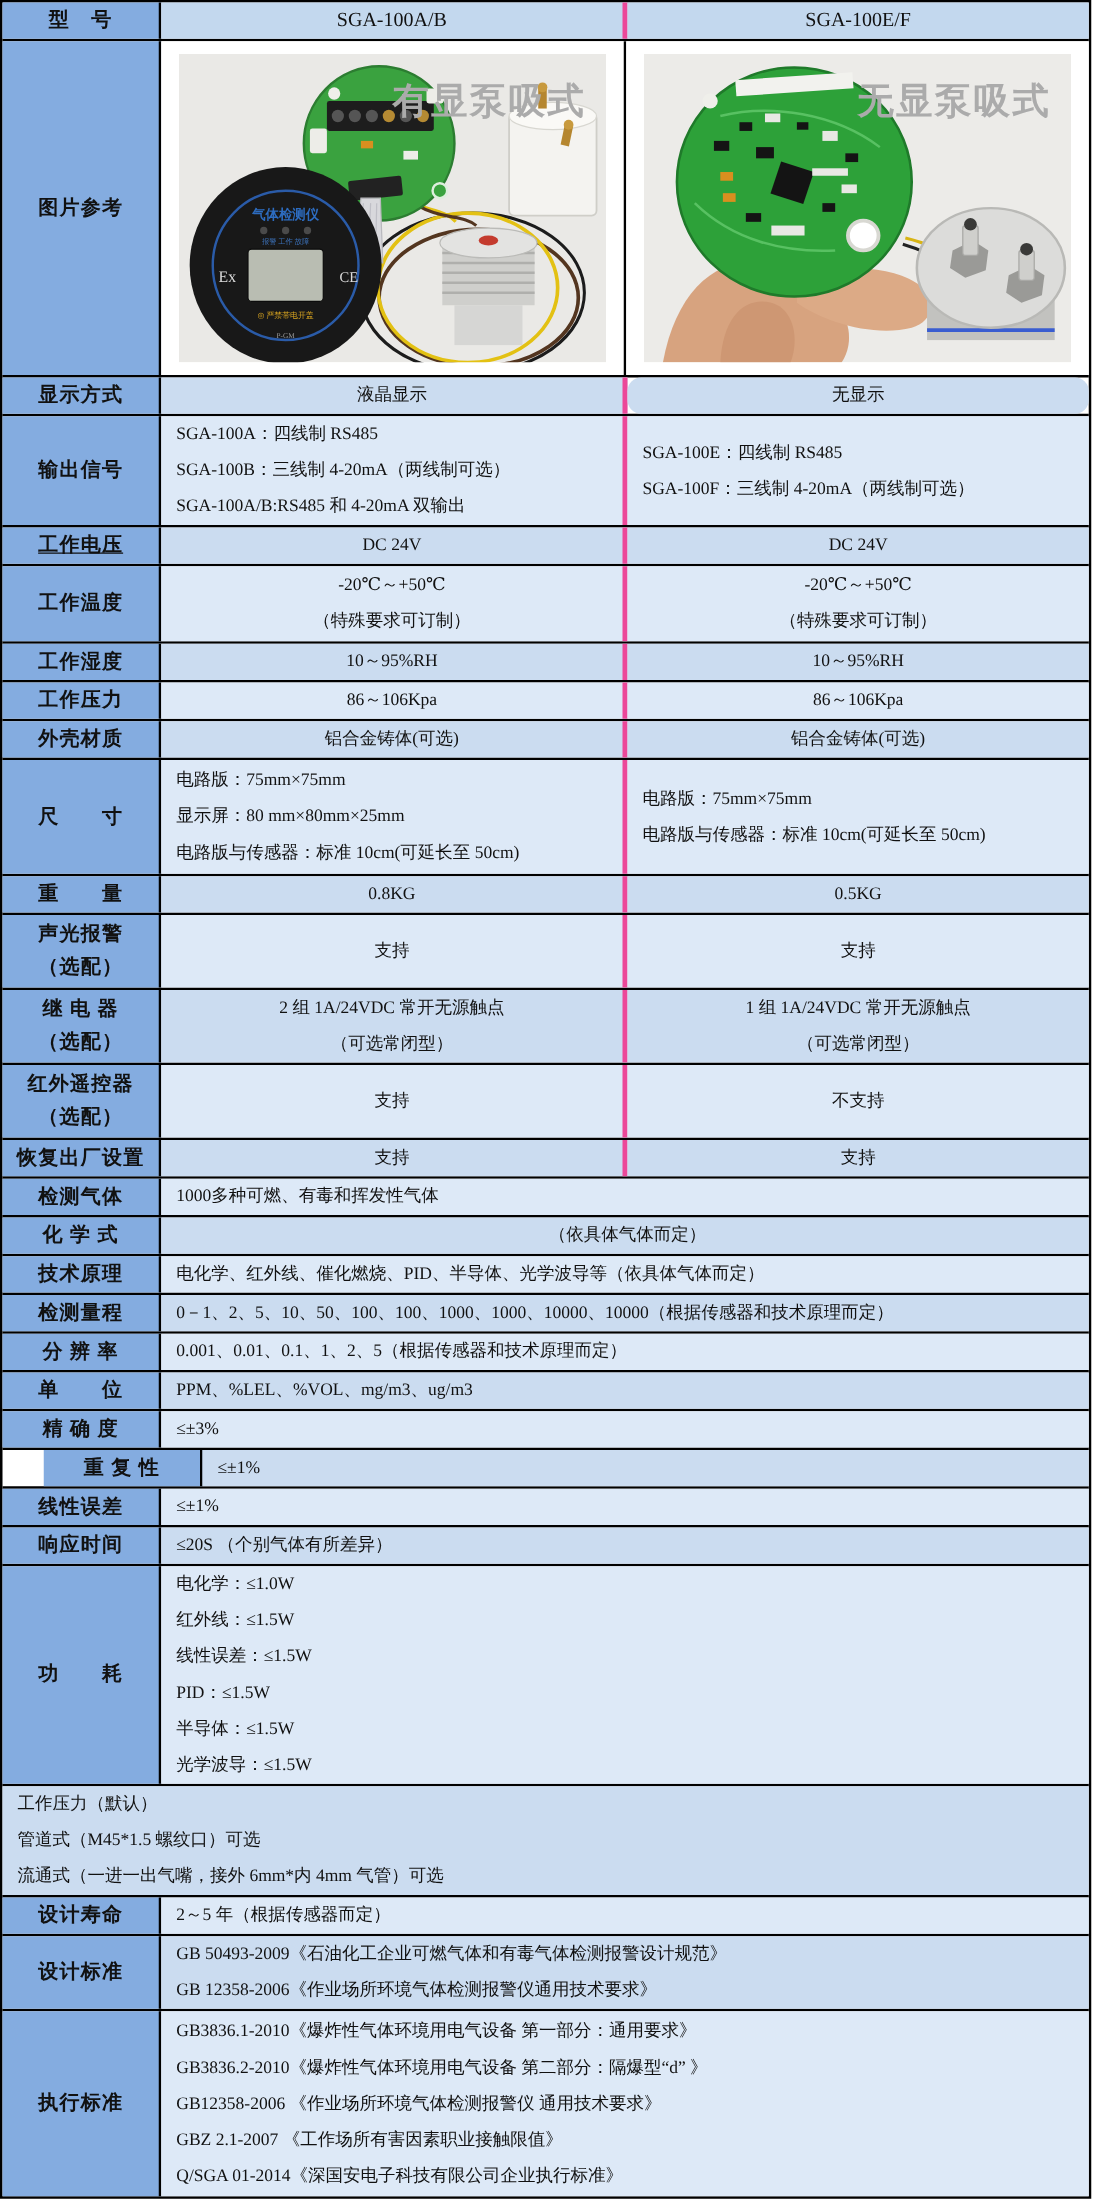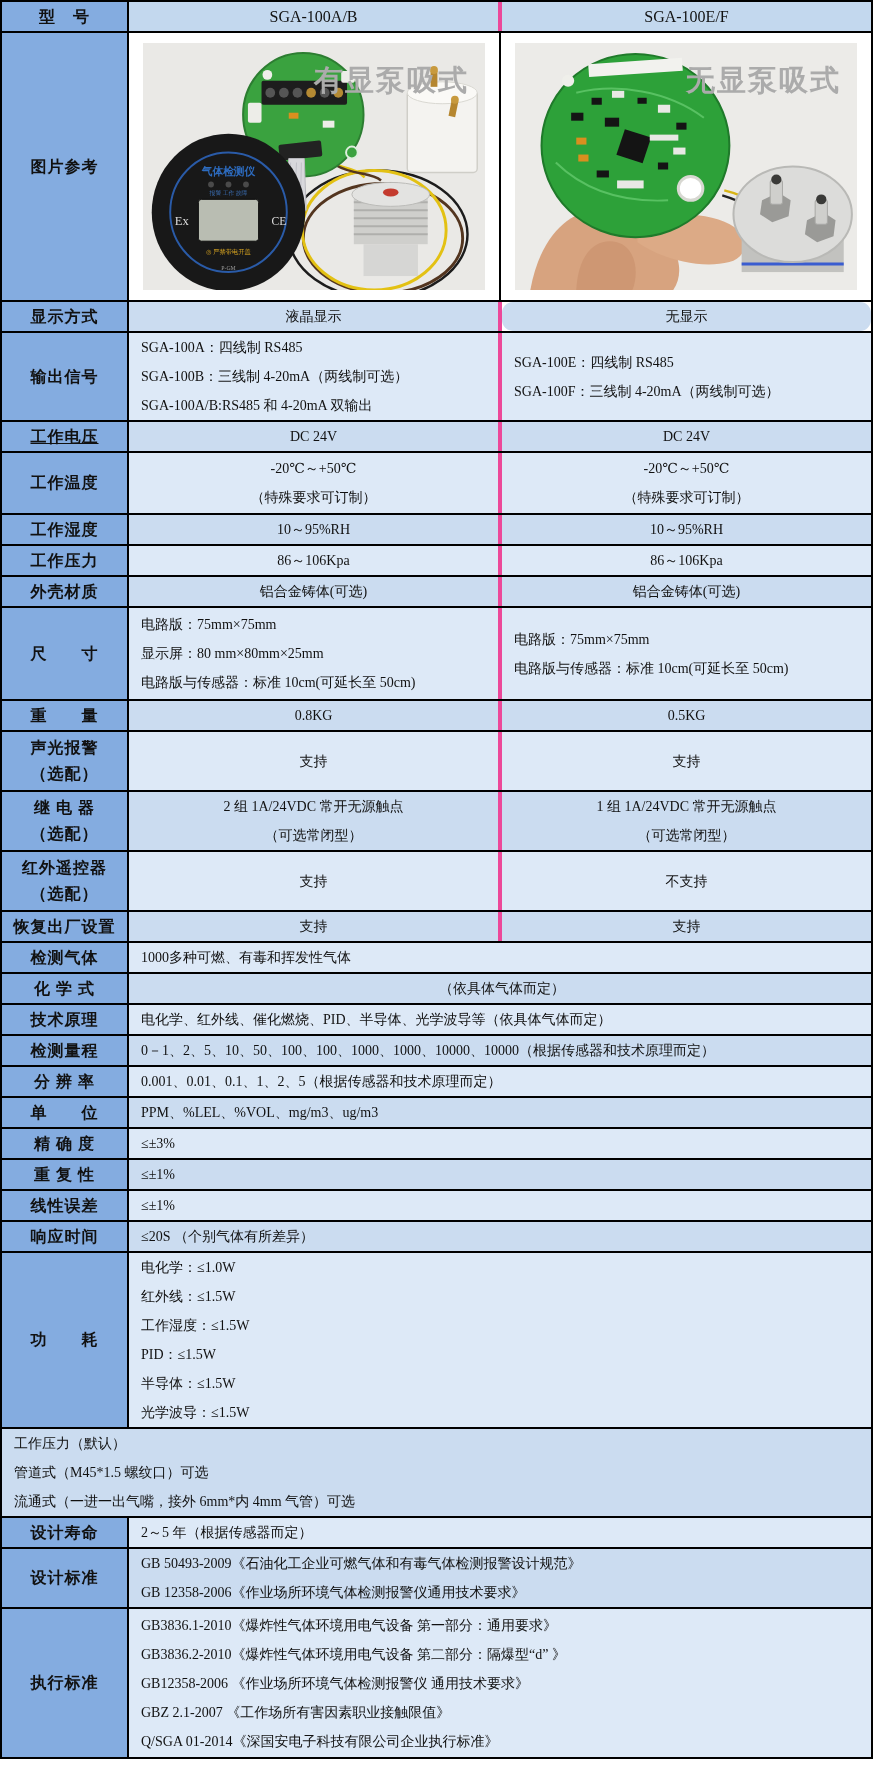--- a/index.html
+++ b/index.html
@@ -407,21 +407,21 @@
         </div>
       </div>
       <div class="row" style="min-height: 30px;">
         <div class="label-cell" style="background: rgb(132, 172, 224);">
           <div>精 确 度</div>
         </div>
         <div class="val-cell leftal" style="background: rgb(221, 233, 247);">
           <div class="val-line">≤±3%</div>
         </div>
       </div>
-      <div class="row" style="min-height: 30px;">
+      <div class="row" style="min-height: 30px; padding-left: 33px;">
         <div class="label-cell" style="background: rgb(132, 172, 224);">
           <div>重 复 性</div>
         </div>
         <div class="val-cell leftal" style="background: rgb(203, 220, 240);">
           <div class="val-line">≤±1%</div>
         </div>
       </div>
       <div class="row" style="min-height: 30px;">
         <div class="label-cell" style="background: rgb(132, 172, 224);">
           <div>线性误差</div>
@@ -438,21 +438,21 @@
           <div class="val-line">≤20S （个别气体有所差异）</div>
         </div>
       </div>
       <div class="row" style="min-height: 175px;">
         <div class="label-cell" style="background: rgb(132, 172, 224);">
           <div>功　　耗</div>
         </div>
         <div class="val-cell leftal" style="background: rgb(221, 233, 247);">
           <div class="val-line">电化学：≤1.0W</div>
           <div class="val-line">红外线：≤1.5W</div>
-          <div class="val-line">工作湿度：≤1.5W</div>
+          <div class="val-line">线性误差：≤1.5W</div>
           <div class="val-line">PID：≤1.5W</div>
           <div class="val-line">半导体：≤1.5W</div>
           <div class="val-line">光学波导：≤1.5W</div>
         </div>
       </div>
       <div class="row" style="min-height: 86px;">
         <div class="val-cell leftal" style="background: rgb(203, 220, 240);">
           <div class="val-line">工作压力（默认）</div>
           <div class="val-line">管道式（M45*1.5 螺纹口）可选</div>
           <div class="val-line">流通式（一进一出气嘴，接外 6mm*内 4mm 气管）可选</div>

